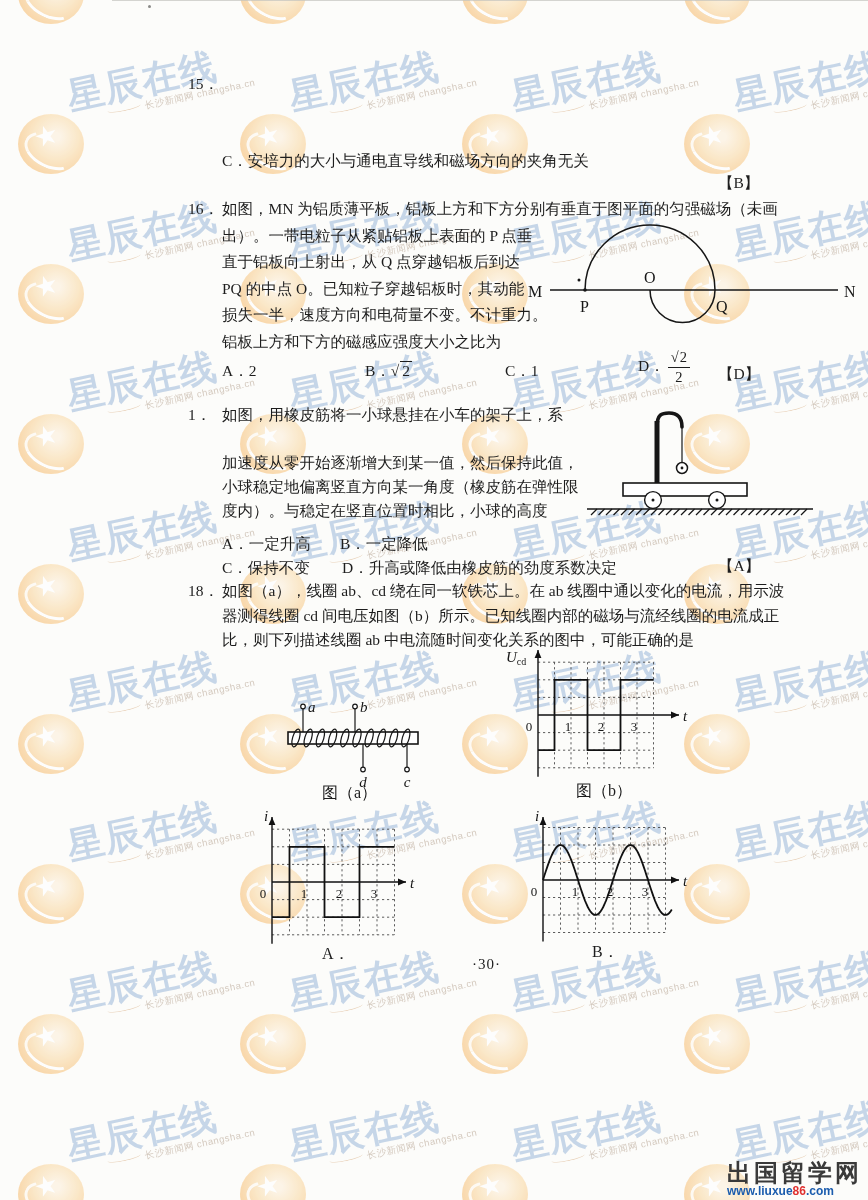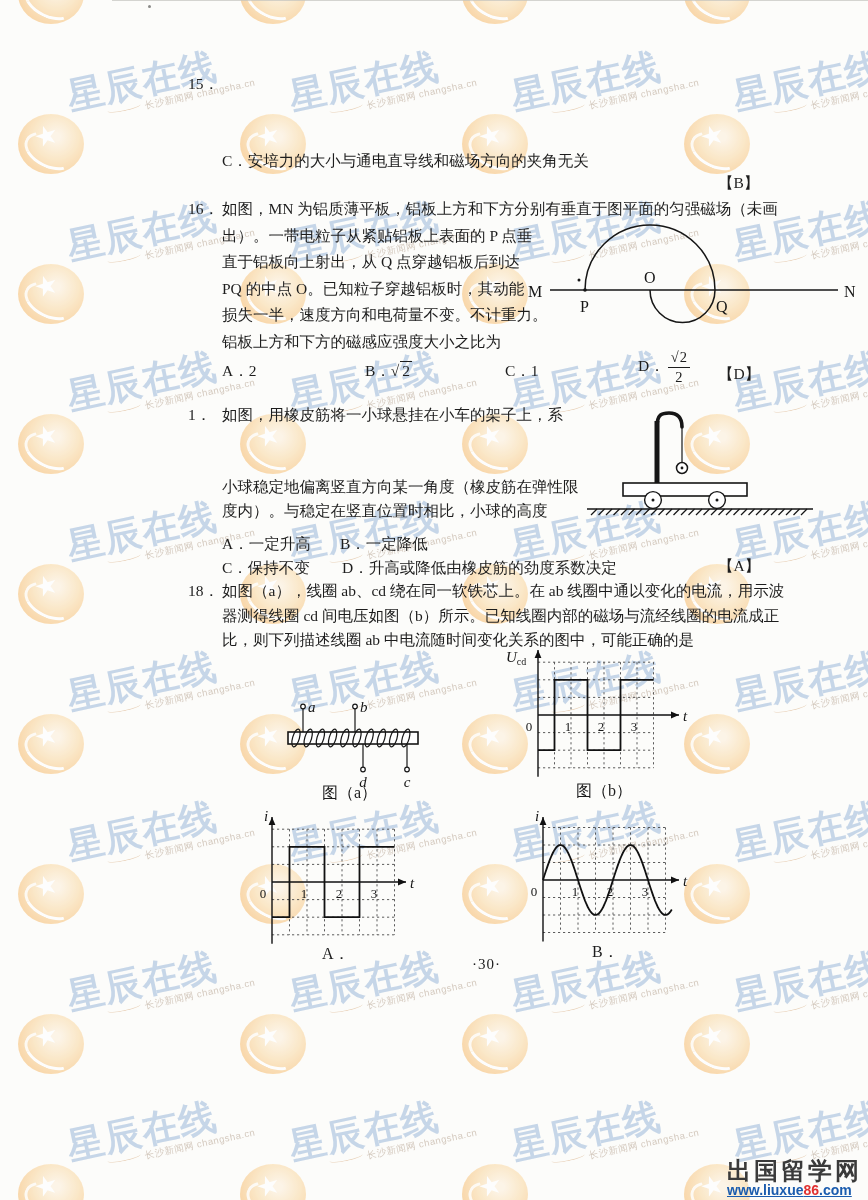--- a/index.html
+++ b/index.html
@@ -58,22 +58,22 @@
   .axis{stroke:#111;stroke-width:1.4;}
   .arrow{fill:#111;}
   .wave{stroke:#111;stroke-width:1.8;fill:none;}
   .tick{font-size:13px;fill:#161616;font-family:"Liberation Serif",serif;}
   .alab{font-size:15px;font-style:italic;fill:#161616;font-family:"Liberation Serif",serif;}
 
   
   .footer{position:absolute;right:6px;bottom:2px;text-align:left;line-height:1.05;}
   .site-name{font-size:24px;font-weight:700;letter-spacing:3px;color:#3a3a3a;
              font-family:"Liberation Sans","DejaVu Sans",sans-serif;}
-  .site-url{font-size:14px;font-weight:700;color:#1b5cae;
-            font-family:"Liberation Sans","DejaVu Sans",sans-serif;text-decoration:underline;}
+  .site-url{font-size:12px;font-weight:700;color:#1b5cae;
+            font-family:"Liberation Sans","DejaVu Sans",sans-serif;}
   .site-url .num{color:#e03030;}
 
   .scan-top-line{position:absolute;left:112px;top:0;width:756px;height:1px;background:#c3c3bd;opacity:.7;}
   .scan-dot{position:absolute;left:148px;top:5px;width:3px;height:3px;background:#8a8a88;border-radius:50%;}
 </style>
 </head>
 <body>
 
 <div class="page">
   <div id="wm-layer">
@@ -456,20 +456,21 @@
     <div class="tx" style="left:365px;top:361px"><span>B．</span><span class="rad">√</span><span class="radicand">2</span></div>
     <div class="tx" style="left:505px;top:361px"><span>C．</span><span>1</span></div>
     <div class="tx" style="left:638px;top:349px"><span>D．</span><span class="frac">
           <span class="fnum"><span class="rad">√</span><span>2</span></span>
           <span class="fden">2</span>
         </span></div>
     <div class="ans" style="left:718px;top:364px">【D】</div>
 
     <div class="tx" style="left:188px;top:405px">1．</div>
     <div class="tx" style="left:222px;top:405px">如图，用橡皮筋将一小球悬挂在小车的架子上，系</div>
+    <div class="tx" style="left:222px;top:453px">加速度从零开始逐渐增大到某一值，然后保持此值，</div>
     <div class="tx" style="left:222px;top:477px">小球稳定地偏离竖直方向某一角度（橡皮筋在弹性限</div>
     <div class="tx" style="left:222px;top:501px">度内）。与稳定在竖直位置时相比，小球的高度</div>
 
     <svg class="diag" style="left:585px;top:405px" width="230" height="114">
       <path d="M 72 22 C 72 9 77 8 84 8 C 91 8 97 11 97 22" class="hook"></path>
       <line x1="72" y1="16" x2="72" y2="80" class="post"></line>
       <line x1="97" y1="20" x2="97" y2="58" class="thin"></line>
       <circle cx="97" cy="63" r="5.5" class="ball"></circle>
       <circle cx="97" cy="63" r="1.4" class="dfill"></circle>
       <rect x="38" y="78" width="124" height="13" class="body"></rect>

